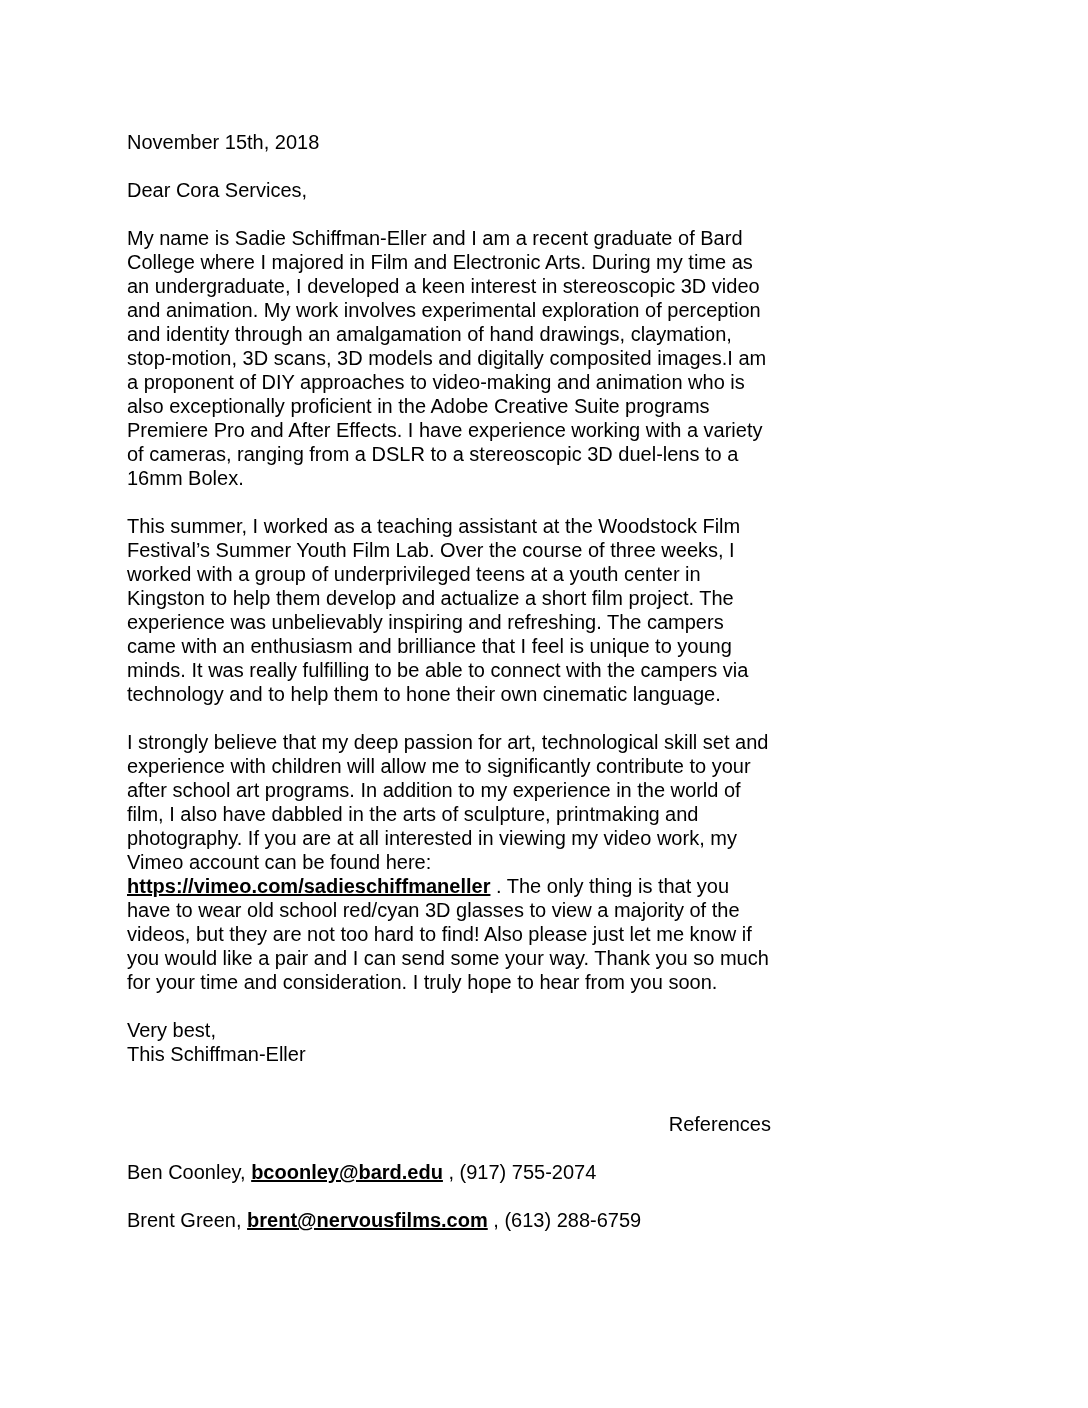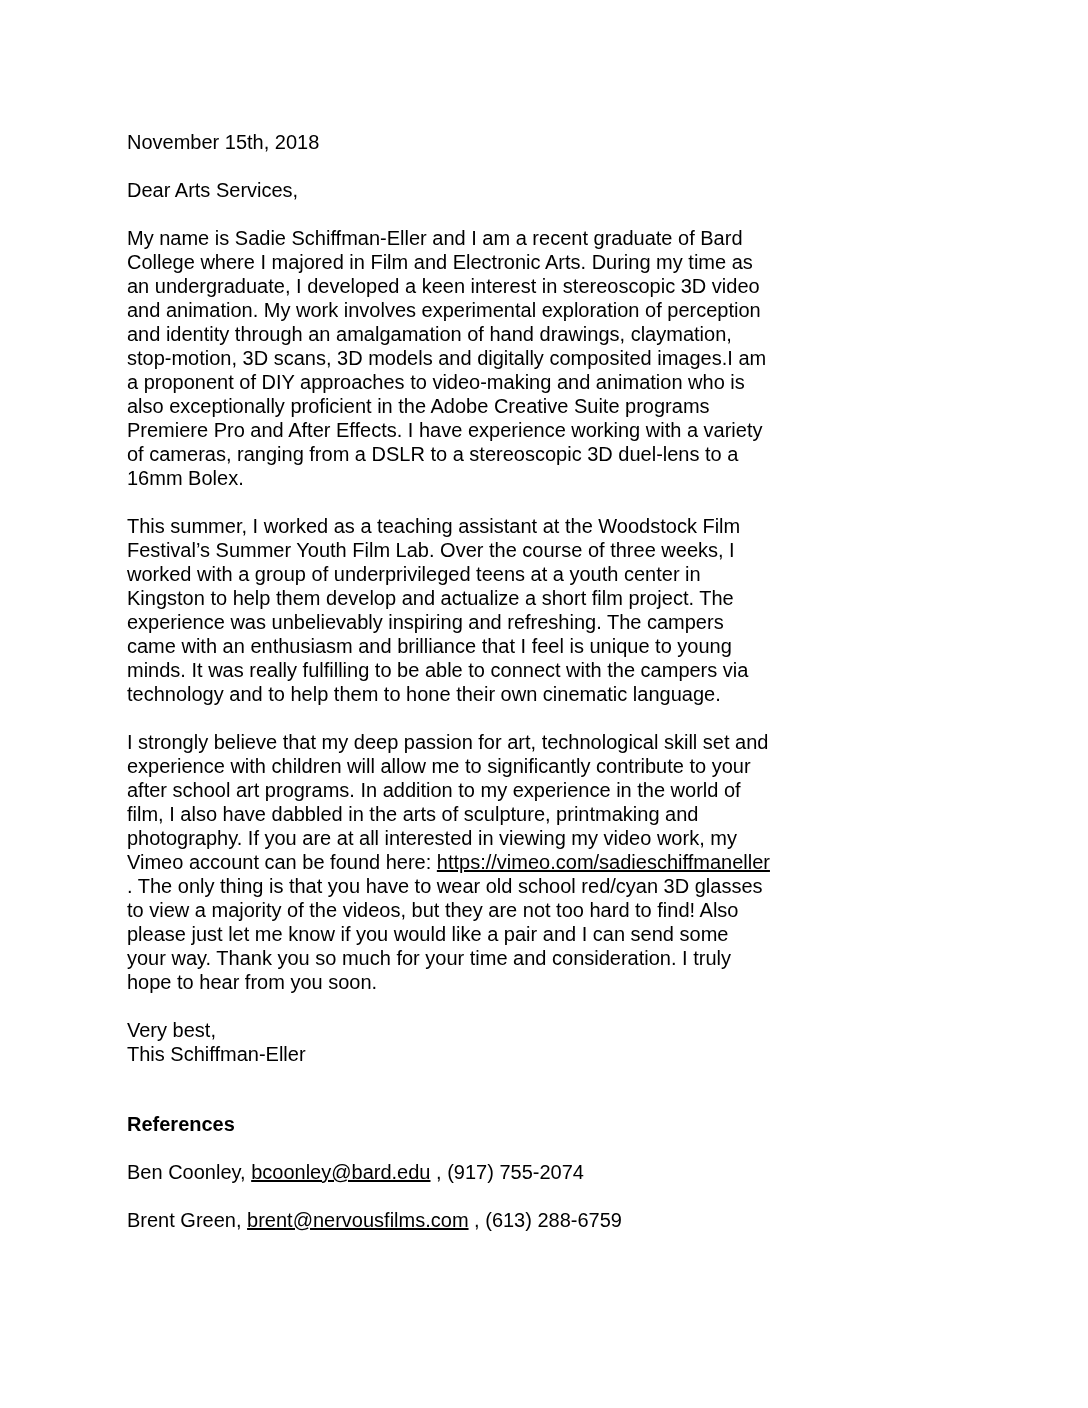--- a/index.html
+++ b/index.html
@@ -23,40 +23,42 @@
   }
   .block {
     margin: 0 0 24px 0;
   }
   .signoff {
     margin: 16px 0 46px 0;
   }
   .refs-heading {
     font-size: 20px;
     line-height: 24px;
-    font-weight: bold;
+    font-weight: normal;
     margin: 0 0 24px 0;
+    text-align: right;
   }
   .ref-line {
     margin: 0 0 24px 0;
   }
   a.doc-link {
     color: #000000;
     text-decoration: underline;
     cursor: pointer;
+    font-weight: bold;
   }
 </style>
 </head>
 <body>
 
 <div class="page">
 
   <p class="block">November 15th, 2018</p>
 
-  <p class="block">Dear Arts Services,</p>
+  <p class="block">Dear Cora Services,</p>
 
   <p class="block">My name is Sadie Schiffman-Eller and I am a recent graduate of Bard College where I majored in Film and Electronic Arts. During my time as an undergraduate, I developed a keen interest in stereoscopic 3D video and animation. My work involves experimental exploration of perception and identity through an amalgamation of hand drawings, claymation, stop-motion, 3D scans, 3D models and digitally composited images.I am a proponent of DIY approaches to video-making and animation who is also exceptionally proficient in the Adobe Creative Suite programs Premiere Pro and After Effects. I have experience working with a variety of cameras, ranging from a DSLR to a stereoscopic 3D duel-lens to a 16mm Bolex.</p>
 
   <p class="block">This summer, I worked as a teaching assistant at the Woodstock Film Festival’s Summer Youth Film Lab. Over the course of three weeks, I worked with a group of underprivileged teens at a youth center in Kingston to help them develop and actualize a short film project. The experience was unbelievably inspiring and refreshing. The campers came with an enthusiasm and brilliance that I feel is unique to young minds. It was really fulfilling to be able to connect with the campers via technology and to help them to hone their own cinematic language.</p>
 
   <p class="block"><span>I strongly believe that my deep passion for art, technological skill set and experience with children will allow me to significantly contribute to your after school art programs. In addition to my experience in the world of film, I also have dabbled in the arts of sculpture, printmaking and photography. If you are at all interested in viewing my video work, my Vimeo account can be found here: </span><a href="#" class="doc-link">https://vimeo.com/sadieschiffmaneller</a><span> . The only thing is that you have to wear old school red/cyan 3D glasses to view a majority of the videos, but they are not too hard to find! Also please just let me know if you would like a pair and I can send some your way. Thank you so much for your time and consideration. I truly hope to hear from you soon.</span></p>
 
   <p class="signoff"><span>Very best,</span><br><span>This Schiffman-Eller</span></p>
 
   <h2 class="refs-heading">References</h2>

